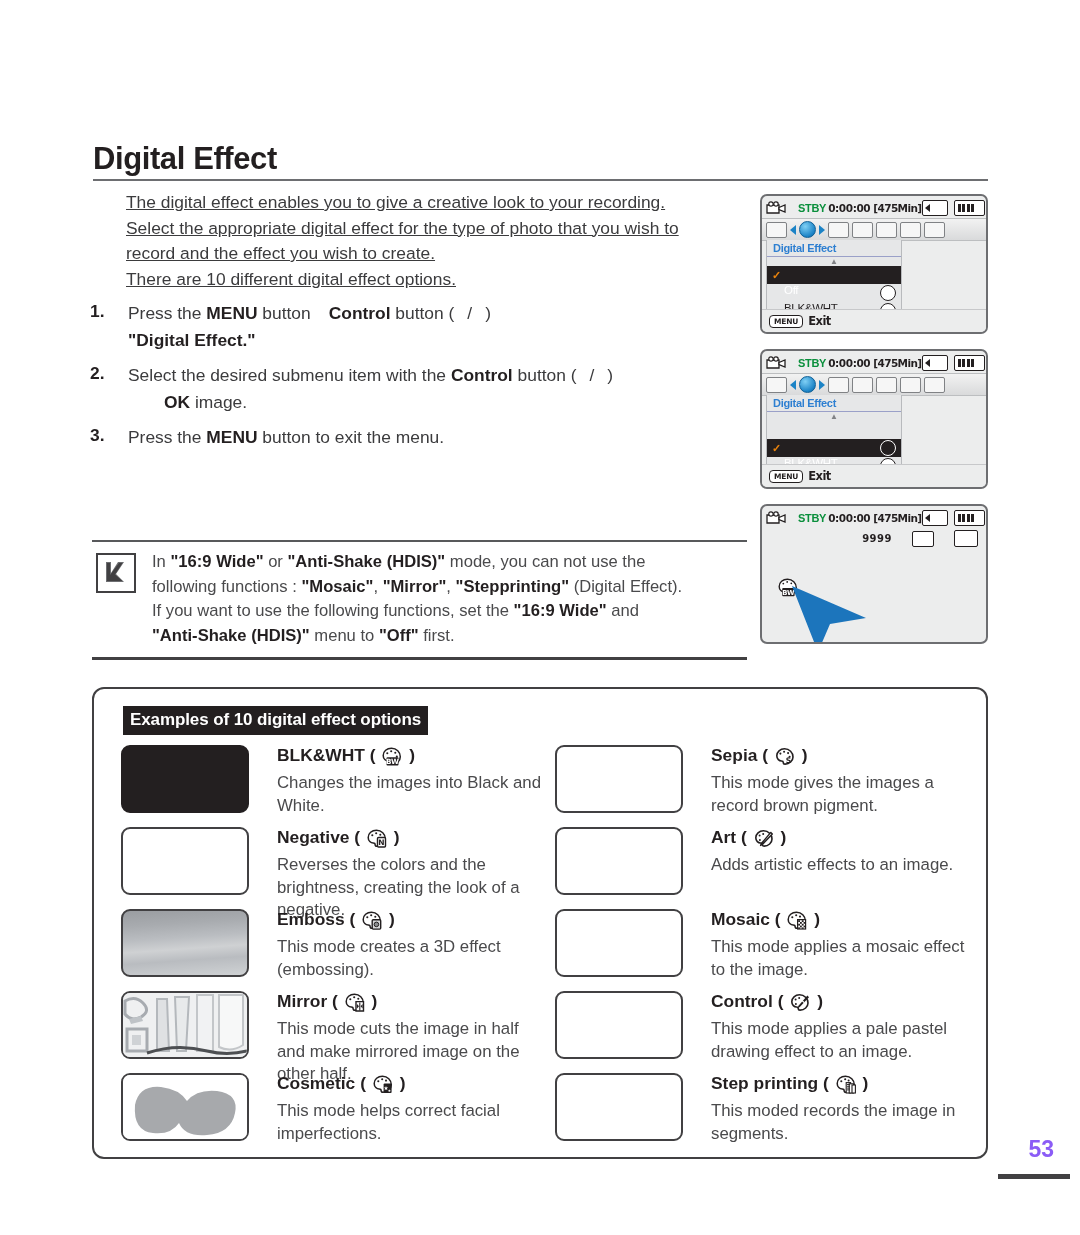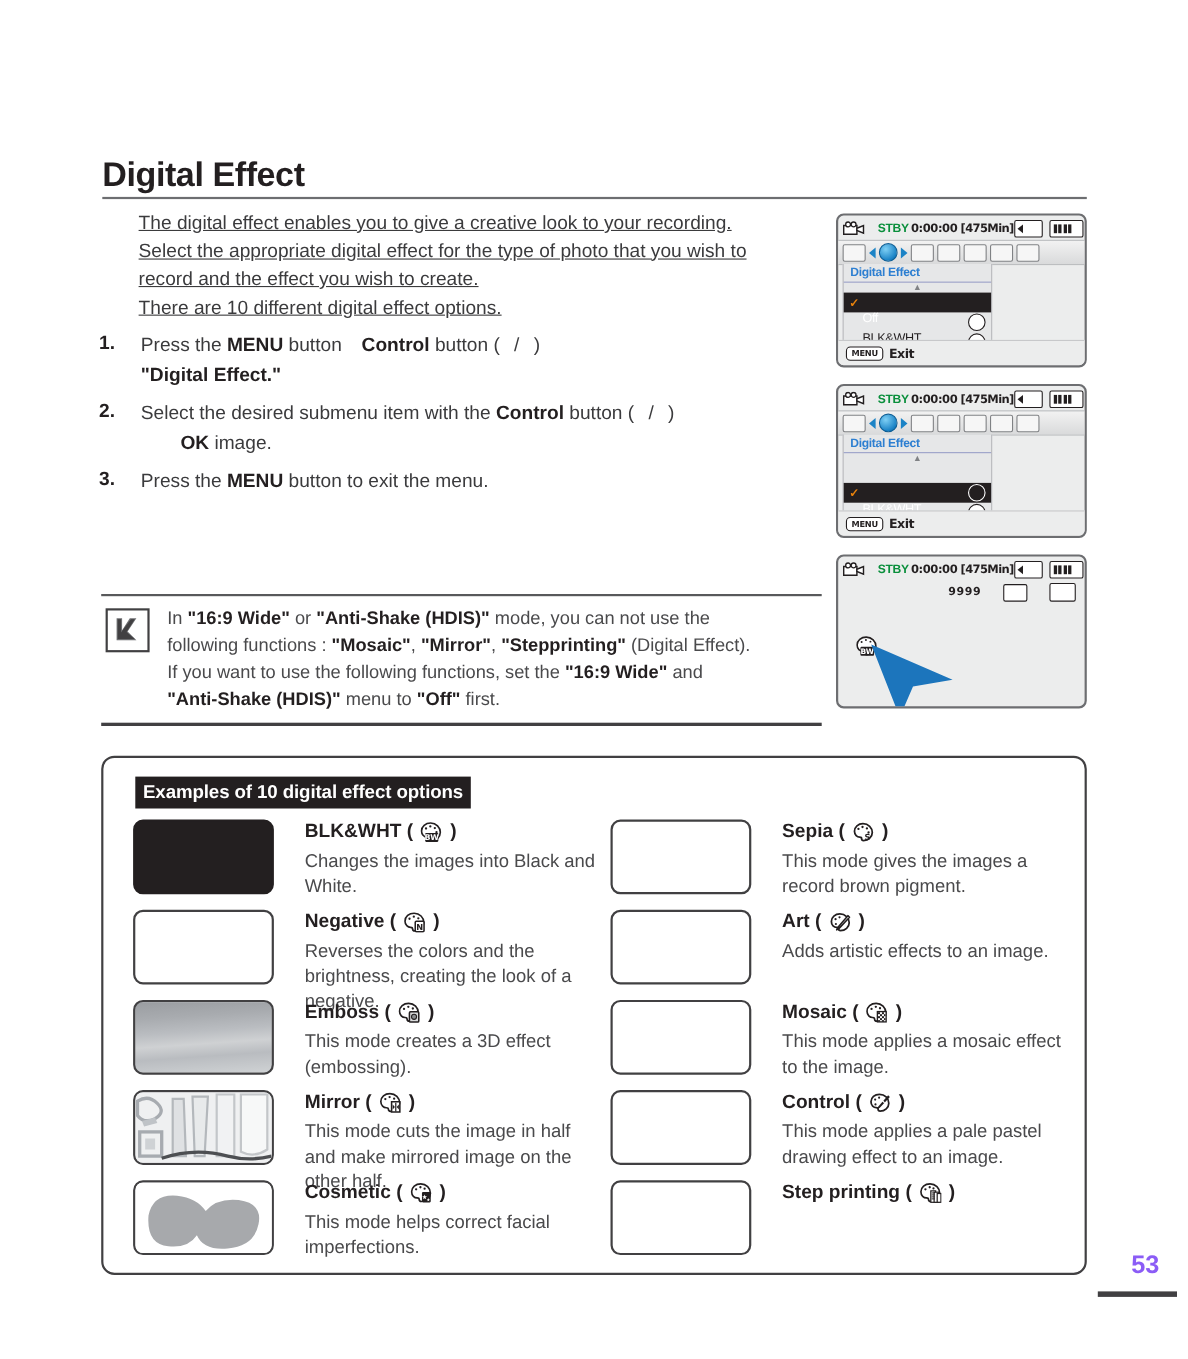--- a/index.html
+++ b/index.html
@@ -788,20 +788,21 @@
                 <circle cx="9.2" cy="4.3" r="1.05" fill="#231f20"></circle>
                 <circle cx="12.6" cy="5.4" r="1" fill="#231f20"></circle>
                 <rect x="10.2" y="7.6" width="4.4" height="10.4" fill="#fff" stroke="#231f20" stroke-width="1.1"></rect>
                 <rect x="13.2" y="8.8" width="4.4" height="9.2" fill="#fff" stroke="#231f20" stroke-width="1.1"></rect>
                 <rect x="16" y="10" width="3.4" height="8" fill="#fff" stroke="#231f20" stroke-width="1.1"></rect>
                 <path d="M11 9.5 h2.8 M11 11.3 h2.8 M11 13.1 h2.8 M11 14.9 h2.8" stroke="#231f20" stroke-width="0.9"></path>
               </svg>
             </span>
             <span>)</span>
           </div>
+          <div class="effect-desc">This moded records the image in segments.</div>
         </div>
       </div>
 
     </div>
 
   </div>
 </div>
 
 <div class="lcd" id="lcd1">
   <div class="lcd-statusbar">

